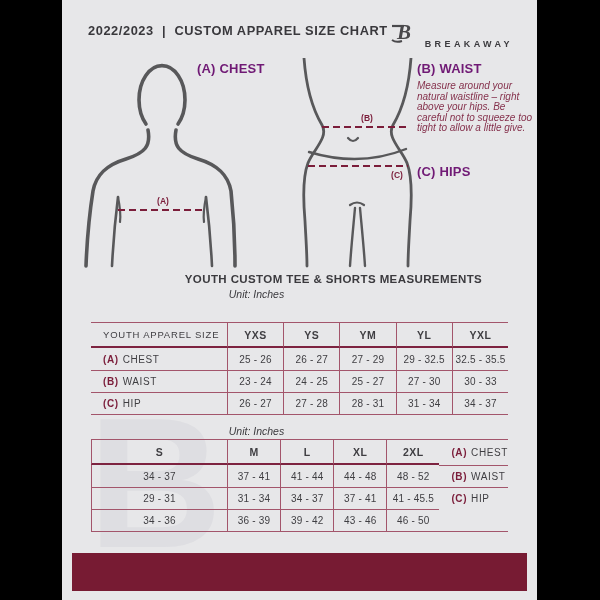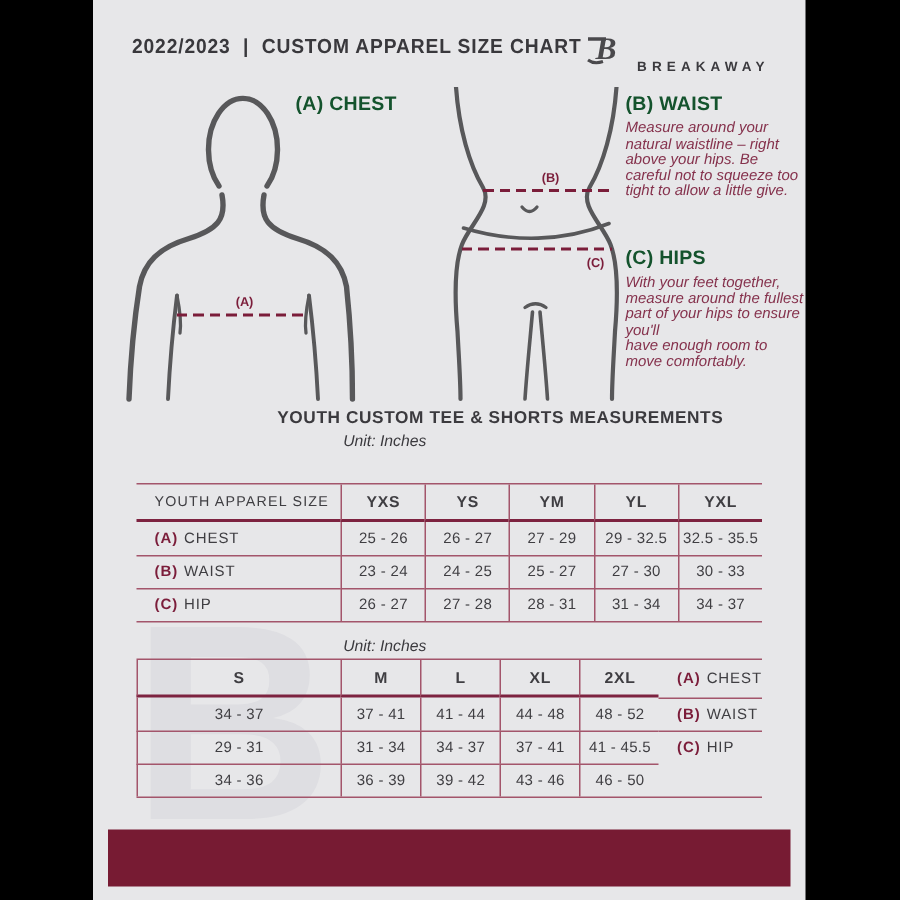--- a/index.html
+++ b/index.html
@@ -22,21 +22,21 @@
   .logo { width:26px; height:26px; }
 
   
   svg.fig { position:absolute; z-index:1; }
   .fig-upper { left:20px; top:58px; }
   .fig-lower { left:238px; top:58px; }
   .dash { position:absolute; height:2.4px; z-index:2;
           background:repeating-linear-gradient(90deg,#7b1d3a 0 7px,transparent 7px 11px); }
   .mark { position:absolute; width:26px; font-size:8.5px; font-weight:bold;
           color:#7b1d3a; text-align:center; z-index:2; }
-  .gh { position:absolute; font-size:13px; font-weight:bold; color:#14532d;
+  .gh { position:absolute; font-size:13px; font-weight:bold; color:#701a75;
         letter-spacing:0.2px; z-index:2; }
   .gp { position:absolute; font-size:10px; line-height:10.6px; font-style:italic;
         color:#85314c; white-space:pre-line; z-index:2; }
 
   
   .ttl  { position:absolute; left:0; width:543px; text-align:center; font-size:11.5px;
           font-weight:bold; color:#3b3a3e; letter-spacing:0.4px; z-index:1; }
   .unit { position:absolute; left:0; width:389px; text-align:center; font-size:10.5px;
           font-style:italic; color:#3b3a3e; z-index:1; }
   .tbl { position:absolute; left:29px; width:417px; display:grid; z-index:1;
@@ -101,22 +101,20 @@
   <div class="mark" style="left:88px; top:196px;">(A)</div>
   <div class="dash" style="left:260px; top:126px; width:86px;"></div>
   <div class="mark" style="left:292px; top:113px;">(B)</div>
   <div class="dash" style="left:246px; top:165px; width:100px;"></div>
   <div class="mark" style="left:322px; top:170px;">(C)</div>
 
   <div class="gh" style="left:135px; top:61px;">(A) CHEST</div>
   <div class="gh" style="left:355px; top:61px;">(B) WAIST</div>
   <div class="gp" style="left:355px; top:81px; width:117px;">Measure around your natural waistline – right above your hips. Be careful not to squeeze too tight to allow a little give.</div>
   <div class="gh" style="left:355px; top:164px;">(C) HIPS</div>
-  <div class="gp" style="left:355px; top:184px; width:121px;">With your feet together, measure around the fullest part of your hips to ensure you'll
-have enough room to move comfortably.</div>
 
   <div class="ttl" style="top:273px;">YOUTH CUSTOM TEE &amp; SHORTS MEASUREMENTS</div>
   <div class="unit" style="top:288px;">Unit: Inches</div>
   <div class="tbl" style="top:322px;">
     <div class="c hd hd-label">YOUTH APPAREL SIZE</div>
     <div class="c hd hd-size v">YXS</div>
     <div class="c hd hd-size v">YS</div>
     <div class="c hd hd-size v">YM</div>
     <div class="c hd hd-size v">YL</div>
     <div class="c hd hd-size v">YXL</div>

